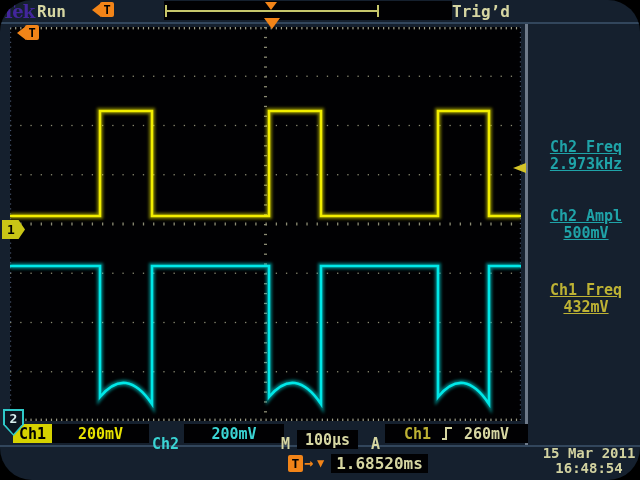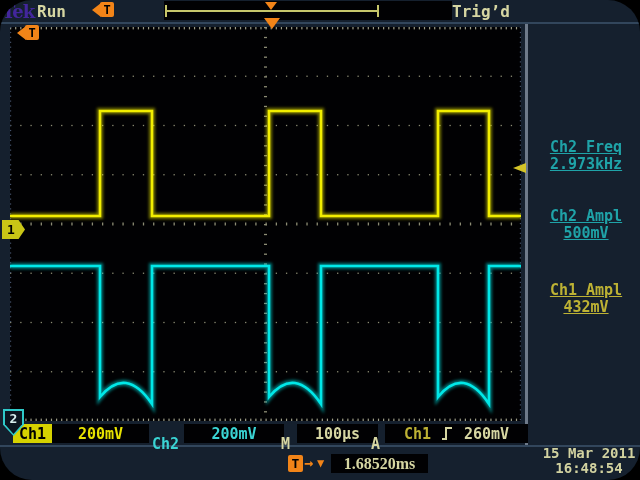--- a/index.html
+++ b/index.html
@@ -76,21 +76,21 @@
   .slabel{position:absolute; top:11px;}
 
   
   .f-tbox{left:288px; top:455px; width:15px; height:17px; background:var(--orange);
       border-radius:2px; color:#000; font-size:13px; font-weight:bold;
       display:flex; align-items:center; justify-content:center;}
   .f-arrow{left:304px; top:454px; color:var(--orange); font-size:15px; font-weight:bold;}
   .f-mark{left:317px; top:456px; color:var(--orange); font-size:12px;}
   .f-delaybox{left:331px; top:454px; width:97px; height:19px; background:var(--black);
       color:var(--pale); font-size:16px; font-weight:bold; display:flex;
-      align-items:center; justify-content:center;font-family:Liberation Serif, serif;}
+      align-items:center; justify-content:center;}
   .datetime{left:536px; top:446px; width:102px; color:#d2d2a0; font-size:14px;
       font-weight:bold; line-height:15px; text-align:center; padding-left:2px;}
 </style>
 </head>
 <body>
 
 <div class="scope">
 
   <div class="abs btext logo">Tek</div>
   <div class="abs btext run">Run</div>
@@ -897,31 +897,31 @@
 
   <div class="abs meas m-teal" style="top:139px;">
     <div>Ch2 Freq</div>
     <div>2.973kHz</div>
   </div>
   <div class="abs meas m-teal" style="top:208px;">
     <div>Ch2 Ampl</div>
     <div>500mV</div>
   </div>
   <div class="abs meas m-olive" style="top:282px;">
-    <div>Ch1 Ampl</div>
+    <div>Ch1 Freq</div>
     <div>432mV</div>
   </div>
 
   <div class="abs sbar" style="left:0;width:640px;text-align:center;">
     <div class="badge" style="left:13px; width:39px;">Ch1</div>
     <div class="sbox" style="left:52px; width:97px; color:#e6e200;">200mV</div>
     <div class="slabel" style="left:152px; color:var(--cyanui);">Ch2</div>
     <div class="sbox" style="left:184px; width:100px; color:var(--cyanui);">200mV</div>
     <div class="slabel" style="left:281px; color:var(--pale);">M</div>
-    <div class="sbox" style="left:297px; width:81px; color:var(--pale);">100µs</div>
+    <div class="sbox" style="left:297px; width:61px; color:var(--pale);margin-top:6px;">100µs</div>
     <div class="slabel" style="left:371px; color:var(--pale);">A</div>
     <div class="sbox" style="left:385px; width:143px; gap:10px;">
       <span style="color:var(--olive);">Ch1</span>
       <svg width="13" height="15">
         <path d="M1,13 H5 V2 H11" fill="none" stroke="#d6d6a2" stroke-width="2"></path>
       </svg>
       <span style="color:var(--pale);">260mV</span>
     </div>
   </div>
 

